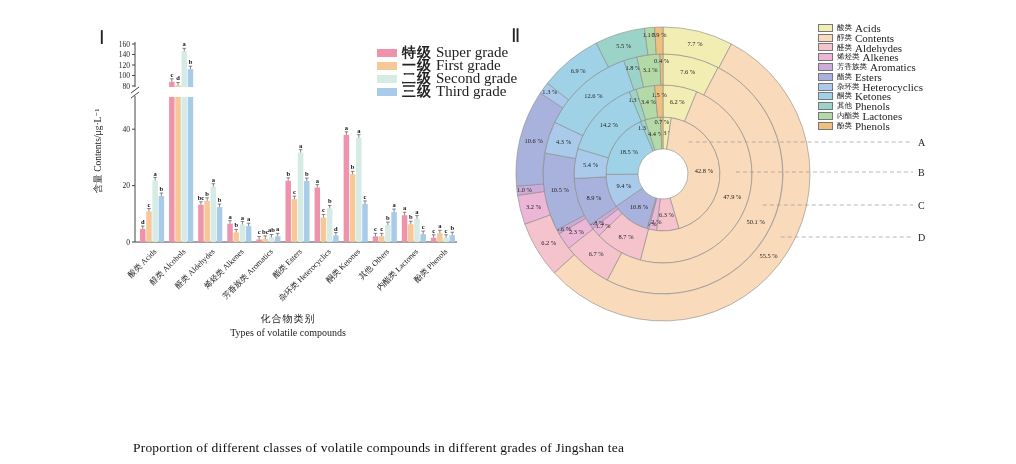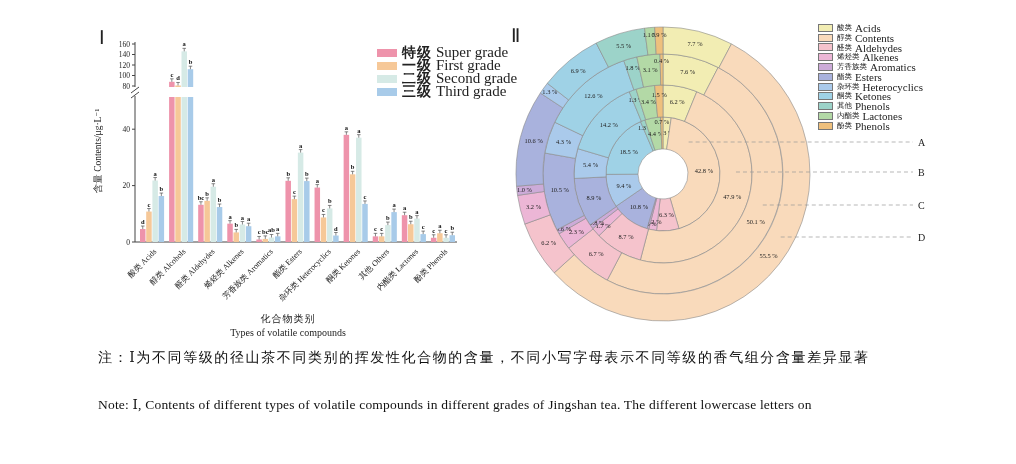--- a/index.html
+++ b/index.html
@@ -380,16 +380,15 @@
         <span class="cn">内酯类</span>
         <span class="en">Lactones</span>
       </div>
       <div class="row">
         <span class="sw" style="background: rgb(238, 192, 125);"></span>
         <span class="cn">酚类</span>
         <span class="en">Phenols</span>
       </div>
     </div>
 
-  <div class="cap zh" id="cap1">注：Ⅰ为不同等级的径山茶不同类别的挥发性化合物的含量，不同小写字母表示不同等级的香气组分含量差异显著</div>
-  <div class="cap en" id="cap3">Note: Ⅰ, Contents of different types of volatile compounds in different grades of Jingshan tea. The different lowercase letters on</div>
+  <div class="cap en" id="cap5">Proportion of different classes of volatile compounds in different grades of Jingshan tea</div>
 
 </div>
 
 </body></html>

